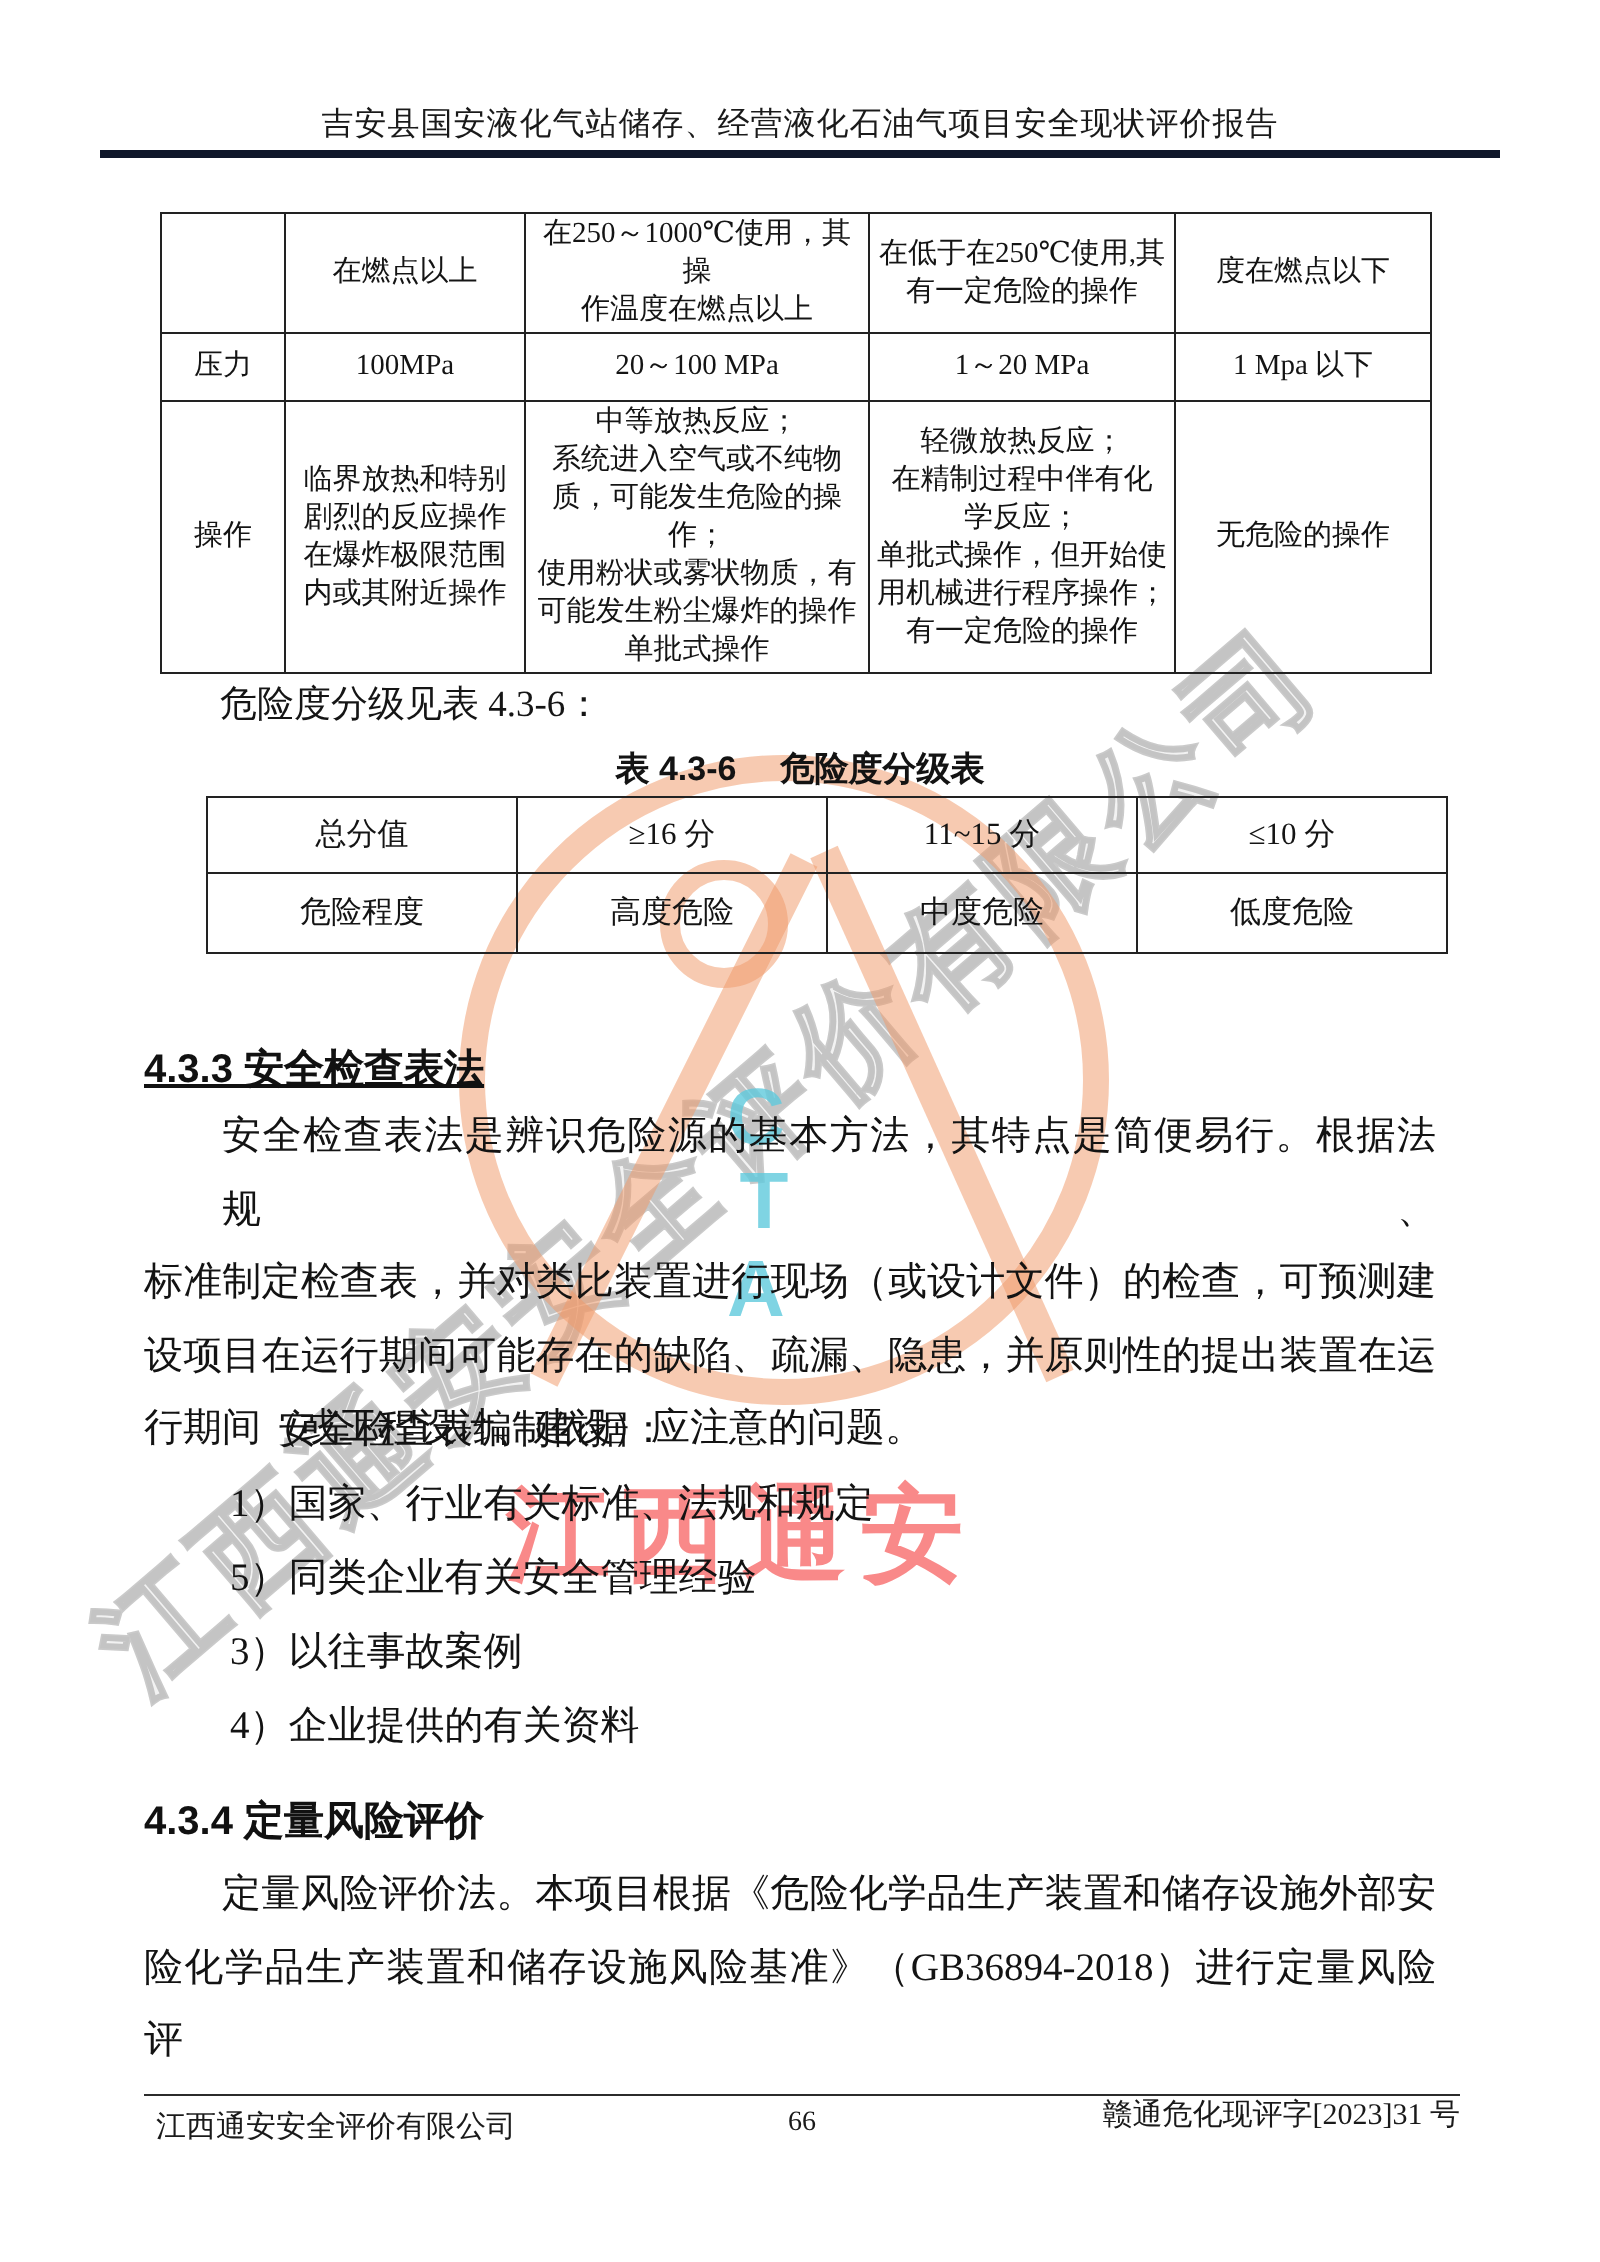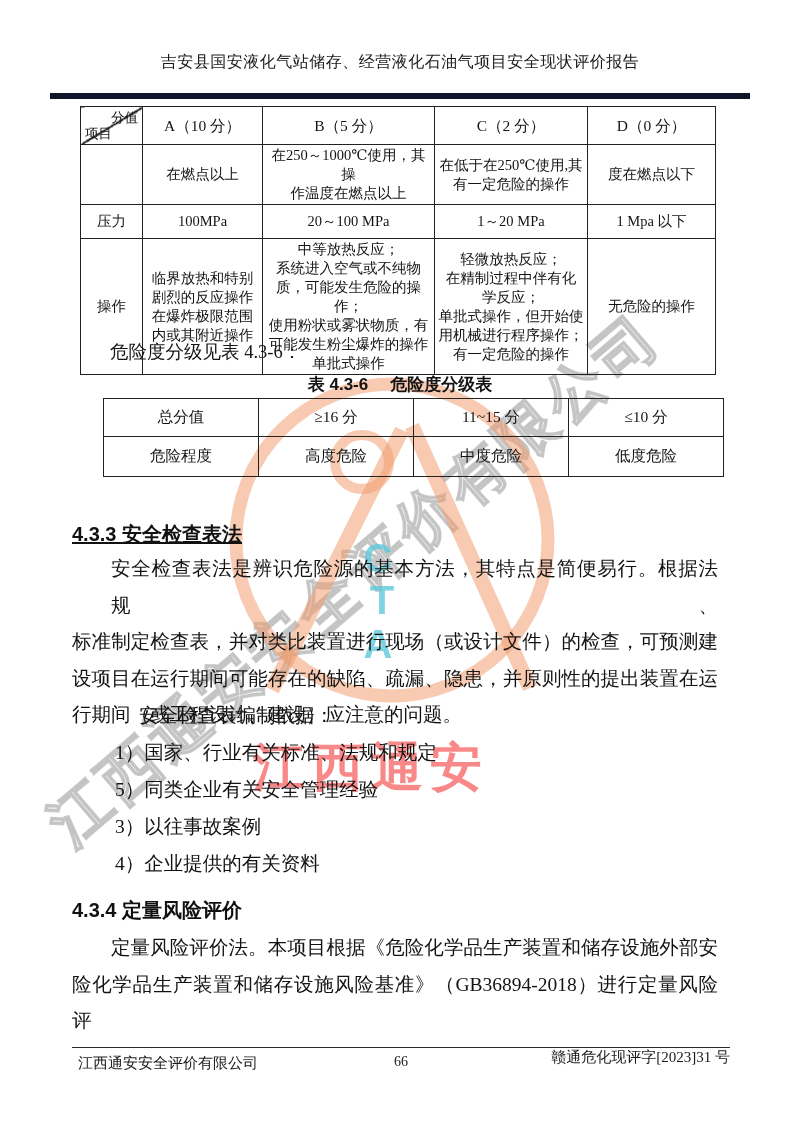--- a/index.html
+++ b/index.html
@@ -1,20 +1,20 @@
 <!DOCTYPE html>
 <html><head>
 <meta charset="utf-8">
 <style>
   html,body{margin:0;padding:0;background:#888;}
   .page{position:relative;width:800px;height:1131px;background:#ffffff;margin:0 auto;
         font-family:"Liberation Serif","DejaVu Serif",serif;color:#111;overflow:hidden;}
   
   .doc-header{position:absolute;left:50px;right:50px;top:52px;text-align:center;
-              border-bottom:6px solid #0f172a;padding-bottom:20px;}
+              border-bottom:4px solid #0f172a;padding-bottom:2px;}
   .doc-header .t{font-size:16px;letter-spacing:.5px;color:#1a1a1a;}
   
   .wm{position:absolute;pointer-events:none;}
   .wm-diagonal{left:355px;top:580px;transform:translate(-50%,-50%) rotate(-40.5deg);
     white-space:nowrap;font-family:"Liberation Sans","DejaVu Sans",sans-serif;
     font-size:60px;letter-spacing:5px;font-weight:bold;
     color:rgba(160,160,160,0.14);-webkit-text-stroke:1.6px rgba(150,150,150,0.50);z-index:1;}
   .wm-red{left:253px;top:733px;font-family:"Liberation Sans","DejaVu Sans",sans-serif;
     font-weight:bold;font-size:52px;letter-spacing:7px;color:rgba(246,92,92,0.72);z-index:1;}
   .wm-logo{left:0;top:0;z-index:1;}
@@ -96,30 +96,20 @@
 
     <table class="t1 abs">
       <colgroup>
           <col style="width:62px">
           <col style="width:120px">
           <col style="width:172px">
           <col style="width:153px">
           <col style="width:128px">
         </colgroup>
       <tbody>
-          <tr>
-        <td class="hd corner">
-          <span class="ct">分值</span>
-          <span class="cb">项目</span>
-        </td>
-        <td class="hd">A（10 分）</td>
-        <td class="hd">B（5 分）</td>
-        <td class="hd">C（2 分）</td>
-        <td class="hd">D（0 分）</td>
-      </tr>
       <tr>
         <td class="r1"></td>
         <td class="r1 pre">在燃点以上</td>
         <td class="r1 pre">在250～1000℃使用，其操
 作温度在燃点以上</td>
         <td class="r1 pre">在低于在250℃使用,其
 有一定危险的操作</td>
         <td class="r1 pre">度在燃点以下</td>
       </tr>
       <tr>

